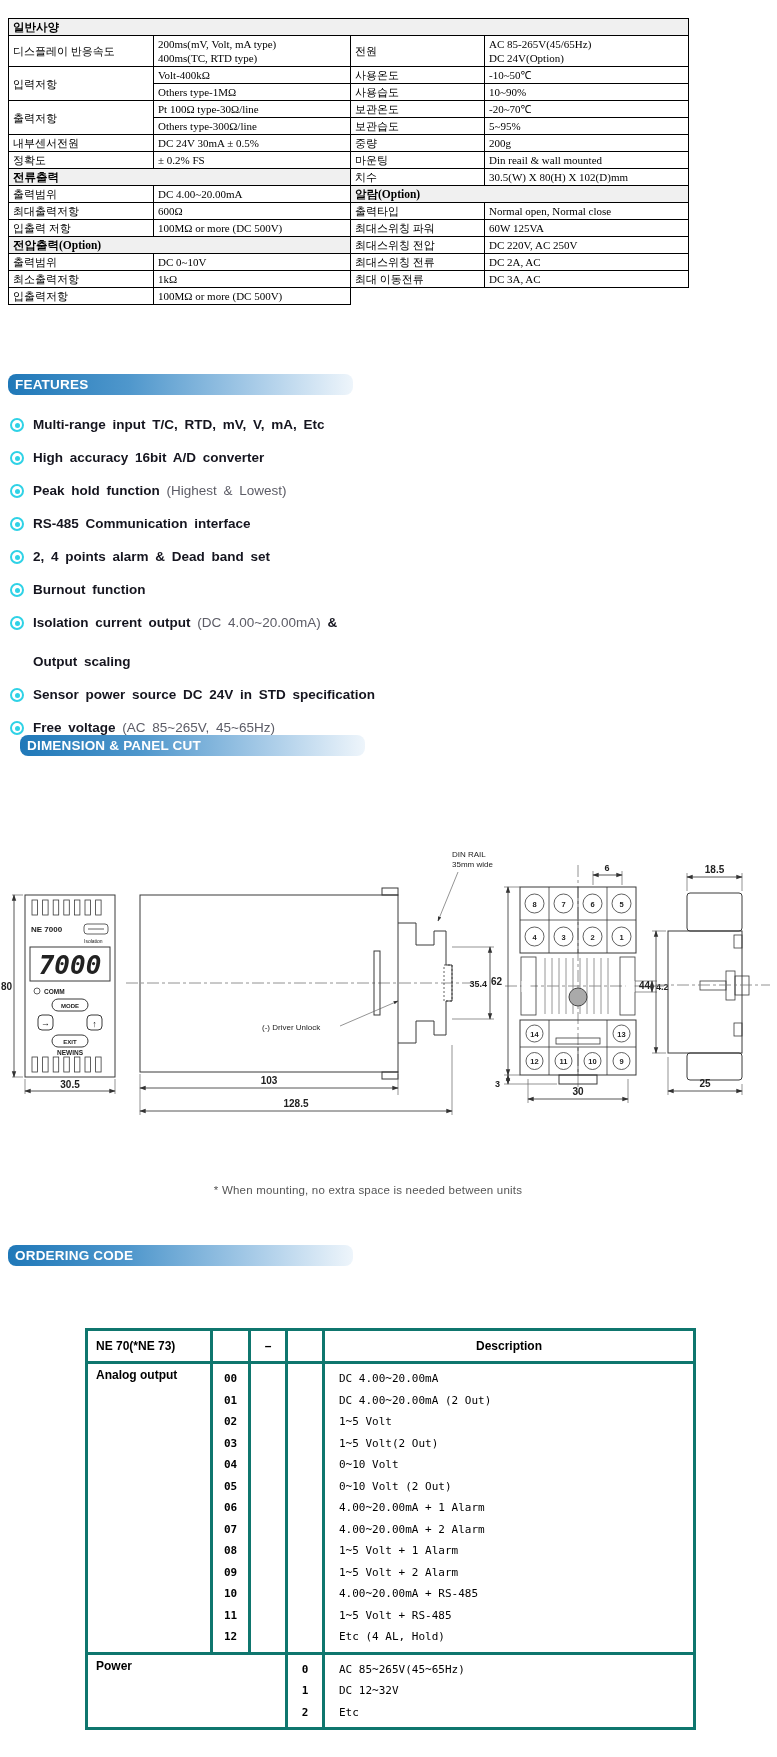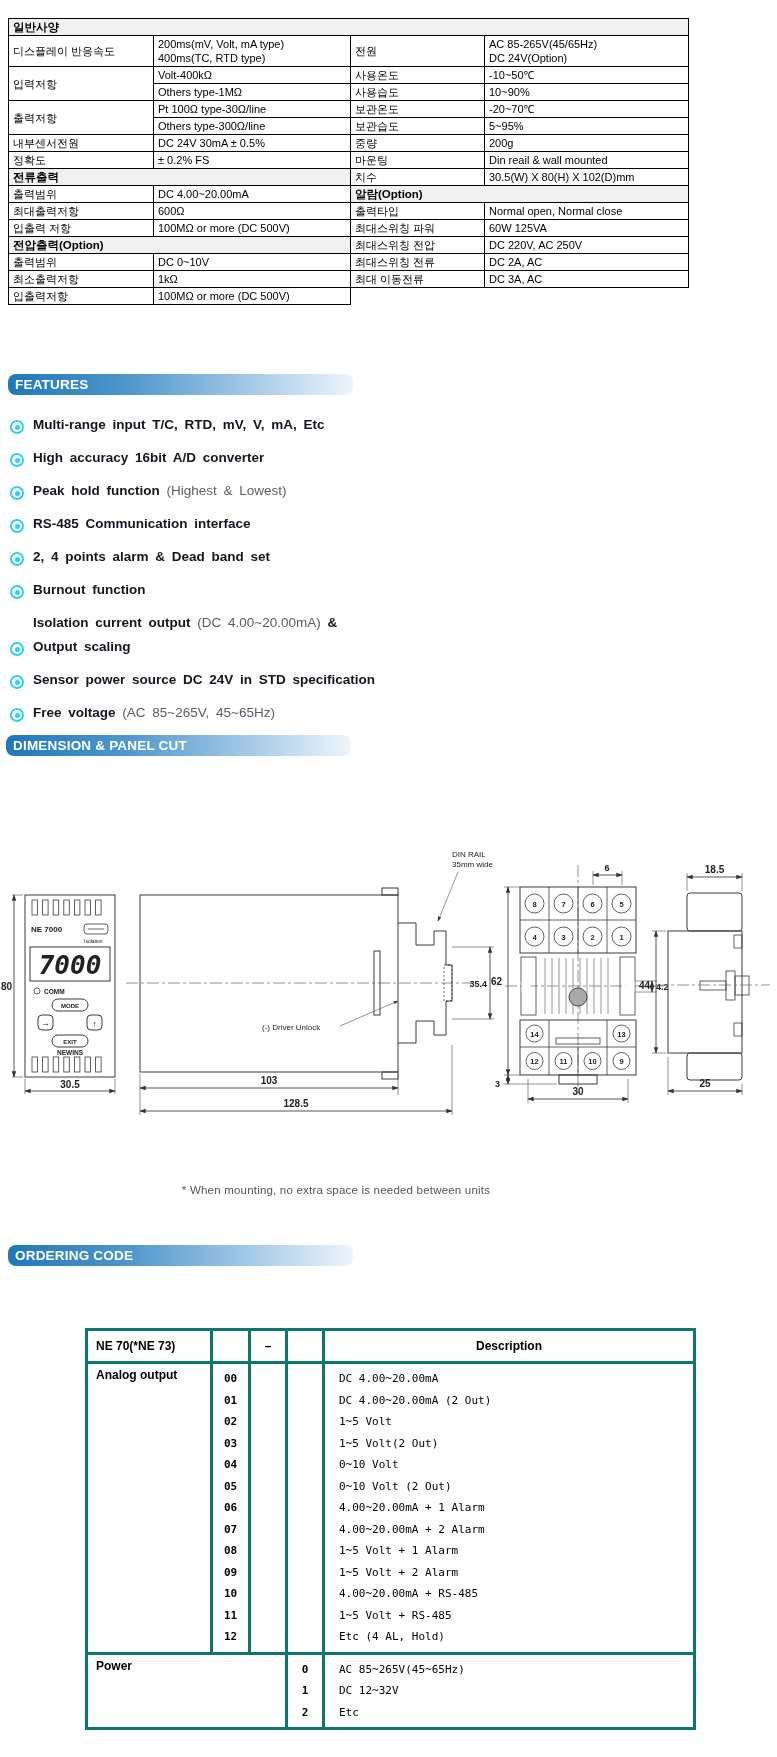--- a/index.html
+++ b/index.html
@@ -1,55 +1,55 @@
 <!DOCTYPE html>
 <html><head>
 <meta charset="utf-8">
 <style>
   html,body{margin:0;padding:0;background:#fff;}
   body{width:777px;height:1757px;position:relative;font-family:"Liberation Sans",sans-serif;color:#111;}
   .abs{position:absolute;}
 
   
   table.spec{border-collapse:collapse;table-layout:fixed;width:680px;
-    font-family:Liberation Sans, sans-serif;font-size:11px;color:#000;}
+    font-family:Liberation Serif, serif;font-size:11px;color:#000;}
   table.spec td{border:1px solid #000;padding:1px 4px;line-height:14px;vertical-align:middle;overflow:hidden;}
   table.spec td.sec{background:#f0f0f0;font-weight:bold;font-size:11.5px;}
   table.spec td.pre{white-space:pre-line;margin-top:31px;}
   table.spec td.empty{border:none;background:#fff;}
 
   
   .bar{width:345px;height:21px;line-height:21px;padding-left:7px;box-sizing:border-box;
     color:#fff;font-weight:bold;font-size:13.5px;letter-spacing:.2px;
     background:linear-gradient(90deg,#1f78b8 0%,#4f97cc 35%,#a9cce8 72%,#eef5fb 100%);border-radius:8px;}
 
   
   ul.features{list-style:none;margin:0;padding:0;}
-  ul.features li{display:flex;align-items:flex-end;margin:0 0 14px 0;}
+  ul.features li{display:flex;align-items:flex-start;margin:0 0 14px 0;}
   .blt{width:10px;height:10px;border-radius:50%;border:2px solid #2fd2e6;background:#fff;
     position:relative;flex:0 0 auto;margin:3px 9px 0 0;}
   .blt::after{content:"";position:absolute;left:2.5px;top:2.5px;width:5px;height:5px;border-radius:50%;background:#2fd2e6;}
   .ftxt{font-size:13.5px;font-weight:bold;color:#15151f;line-height:19px;word-spacing:3px;}
   .ftxt .gray{color:#5c5c66;font-weight:normal;}
-  .ft-line2{font-size:13.5px;font-weight:bold;color:#15151f;line-height:19px;margin-top:5px;word-spacing:3px;}
+  .ft-line2{font-size:13.5px;font-weight:bold;color:#15151f;line-height:19px;margin-top:20px;word-spacing:3px;}
 
   
   svg text{font-family:"Liberation Sans",sans-serif;fill:#222;}
   .ln{stroke:#3a3a3a;stroke-width:1;fill:none;}
   .lnt{stroke:#3a3a3a;stroke-width:.8;fill:none;}
   .rib{stroke:#8a8a8a;stroke-width:.9;}
   .dim{stroke:#444;stroke-width:.9;fill:none;}
   .ext{stroke:#666;stroke-width:.7;fill:none;}
   .cl{stroke:#777;stroke-width:.8;fill:none;stroke-dasharray:12 3 3 3;}
   .dt{font-size:10px;font-weight:bold;}
   .dts{font-size:9px;font-weight:bold;}
   .cap{font-size:8px;}
   .tn{font-size:7.5px;font-weight:bold;}
 
-  .note{width:672px;text-align:center;color:#555;font-size:11.5px;letter-spacing:.2px;}
+  .note{width:672px;text-align:center;color:#555;font-size:11.5px;letter-spacing:.2px;padding-left:32px;}
 
   
   table.order{border-collapse:collapse;table-layout:fixed;width:608px;border:2px solid #000;
     font-family:"DejaVu Sans Mono","Liberation Sans",monospace;font-size:11px;color:#000;}
   table.order td{border:3px solid #0f766e;padding:0;vertical-align:top;}
   table.order tr.oh td{height:30px;vertical-align:middle;}
   .lbl{font-family:"Liberation Sans",sans-serif;font-weight:bold;font-size:12px;}
   .padl{padding-left:8px !important;}
   .cen{text-align:center;}
   .cline{height:21.5px;line-height:21.5px;}
@@ -195,21 +195,21 @@
   <li>
       <span class="blt"></span>
     <span class="ftxt"><span>Sensor power source DC 24V in STD specification</span></span>
     </li>
   <li>
       <span class="blt"></span>
     <span class="ftxt"><span>Free voltage</span> <span class="gray">(AC 85~265V, 45~65Hz)</span></span>
     </li>
 </ul>
 
-<div class="bar abs" style="left:6px;top:735px;">DIMENSION &amp; PANEL CUT</div>
+<div class="bar abs" style="left:20px;top:735px;">DIMENSION &amp; PANEL CUT</div>
 
 <svg class="abs" style="left:0;top:795px;" width="777" height="340" viewBox="0 0 777 340">
   <defs>
     <marker id="ar" viewBox="0 0 10 10" refX="9" refY="5" markerWidth="7" markerHeight="7" orient="auto-start-reverse">
       <path d="M0,1.5 L10,5 L0,8.5 z" fill="#333"></path>
     </marker>
   </defs>
 
   <g>
     <line class="ext" x1="12" y1="100" x2="23" y2="100"></line>

